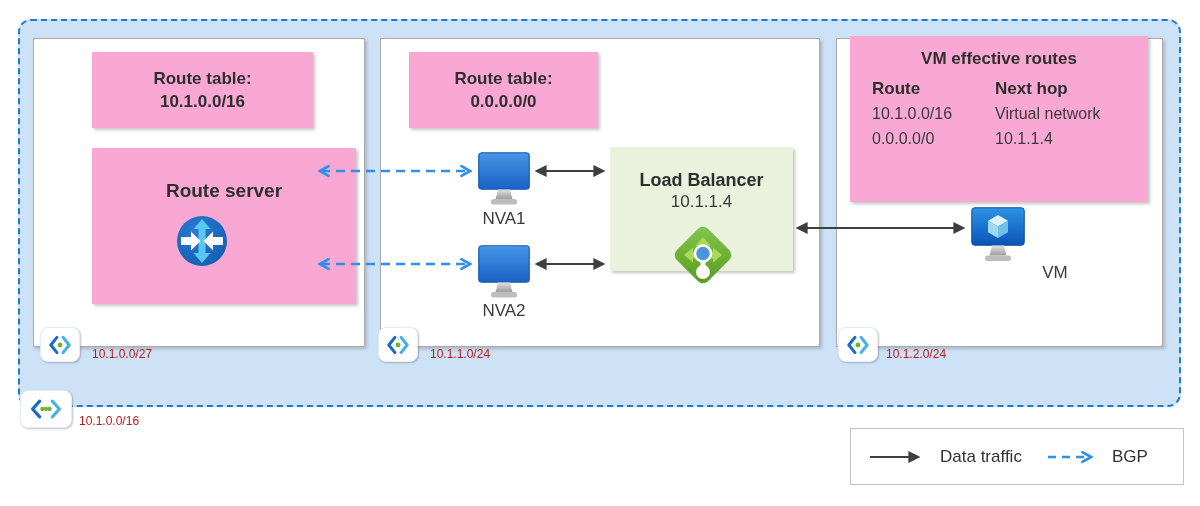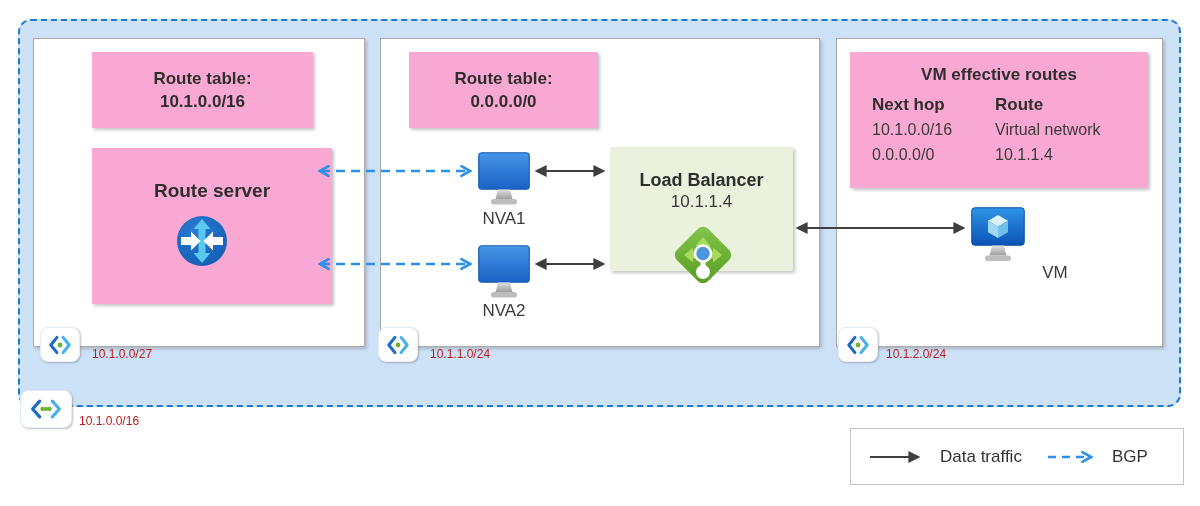--- a/index.html
+++ b/index.html
@@ -20,28 +20,28 @@
   .subnet3 { left:836px; top:38px; width:327px; height:309px; }
 
   .card-cyan  { background:#f9a8d4; box-shadow:2px 2px 3px rgba(110,110,110,0.4); }
   .card-green { background:#eaf2dd; box-shadow:2px 2px 3px rgba(110,110,110,0.4); }
 
   .rt1 { left:92px;  top:52px; width:221px; height:76px; }
   .rt2 { left:409px; top:52px; width:189px; height:76px; }
   .rt-text { width:100%; height:100%; display:flex; flex-direction:column; justify-content:center;
              align-items:center; font-weight:bold; font-size:17px; line-height:23px; color:#2e2e2e; }
 
-  .rs-card { left:92px; top:148px; width:240px; height:156px; text-align:center; }
+  .rs-card { left:92px; top:148px; width:264px; height:156px; text-align:center; }
   .rs-title { margin-top:32px; font-weight:bold; font-size:19px; color:#2e2e2e; }
 
   .lb-card { left:610px; top:147px; width:183px; height:124px; text-align:center; }
   .lb-title { margin-top:22px; font-weight:bold; font-size:18px; color:#2e2e2e; line-height:22px; }
   .lb-ip { font-size:17px; color:#3a3a3a; line-height:22px; }
 
-  .vmroutes { left:850px; top:52px; width:298px; height:136px; }
+  .vmroutes { left:850px; top:36px; width:298px; height:166px; }
   .vmroutes-title { text-align:center; margin-top:13px; font-weight:bold; font-size:17px; color:#2e2e2e; }
   .vmroutes-table { margin:7px 0 0 22px; display:grid; grid-template-columns:123px auto;
                     font-size:16px; line-height:25px; color:#3a3a3a; }
   .vmroutes-table .hdr { font-weight:bold; font-size:17px; color:#2e2e2e; }
 
   .node-label { font-size:17px; color:#3a3a3a; text-align:center; }
   .cidr-label { font-size:12px; color:#b91c1c; }
 
   .badge {
     background:#ffffff; border:1px solid #e2edf8; border-radius:8px;
@@ -147,22 +147,22 @@
     <path d="M14 29 L23 21.5 L23 25.5 L43 25.5 L43 21.5 L52 29 L43 36.5 L43 32.5 L23 32.5 L23 36.5 Z" fill="#a9d95a"></path>
     <path d="M33 11 L40.5 20 L36 20 L36 29 L30 29 L30 20 L25.5 20 Z" fill="#a9d95a"></path>
     <rect x="30.5" y="30" width="5" height="14" fill="#ffffff"></rect>
     <circle cx="33" cy="46" r="7" fill="#ffffff"></circle>
     <circle cx="33" cy="27.5" r="8" fill="#4a96dc" stroke="#ffffff" stroke-width="2.6"></circle>
   </svg>
 
   <div class="abs card-cyan vmroutes">
     <div class="vmroutes-title">VM effective routes</div>
     <div class="vmroutes-table">
+      <div class="hdr">Route</div>
       <div class="hdr">Next hop</div>
-      <div class="hdr">Route</div>
       <div>10.1.0.0/16</div>
       <div>Virtual network</div>
       <div>0.0.0.0/0</div>
       <div>10.1.1.4</div>
     </div>
   </div>
 
   <svg class="abs" style="left:971px; top:207px;" width="54" height="58" viewBox="0 0 54 58">
     <rect x="0.75" y="0.75" width="52.5" height="37.5" rx="3" fill="url(#gScreenVm)" stroke="#0d4fa6" stroke-width="1"></rect>
     <polygon points="27,8 37,13.8 27,19.6 17,13.8" fill="#d9f1fb"></polygon>

